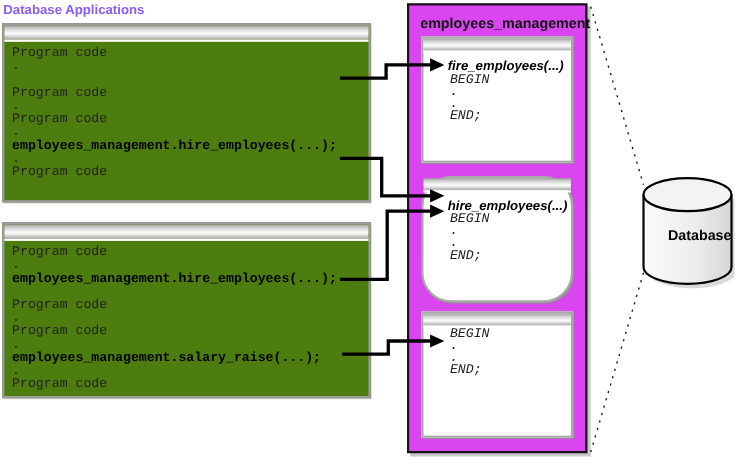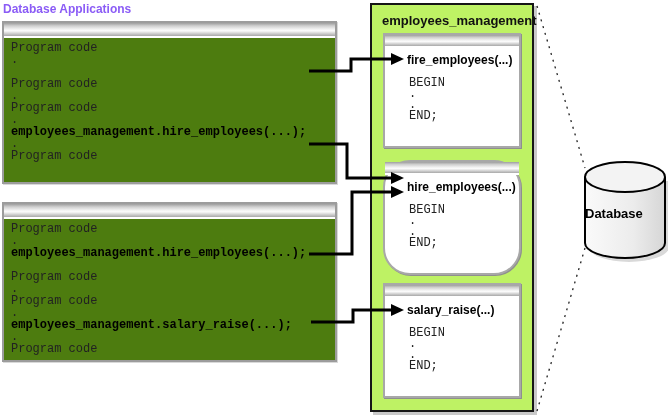--- a/index.html
+++ b/index.html
@@ -12,34 +12,34 @@
   .app-box{position:absolute;left:2px;width:331px;background:#4d7c0f;
            border:2px solid #9c9c9c;box-shadow:1px 1px 0 #d9d9d9;}
   .app-box .gbar{height:13px;border-bottom:2px solid #fff;
         background:linear-gradient(180deg,#9e9e9e 0%,#cfcfcf 22%,#f2f2f2 48%,#fbfbfb 60%,#a8a8a8 100%);}
   .code{padding:4px 0 0 7px;font-family:"Liberation Mono","DejaVu Sans Mono",monospace;
         font-size:12px;color:#222;}
   .ln{height:12px;line-height:12px;white-space:pre;}
   .ln.call{font-weight:bold;color:#000;}
 
   
-  .pkg-panel{position:absolute;left:370px;top:3px;width:160px;height:405px;background:#bef264;
+  .pkg-panel{position:absolute;left:370px;top:3px;width:160px;height:405px;background:#d946ef;
              border:2px solid #161616;box-shadow:3px 3px 0 #c9c9c9;}
   .pkg-title{padding:8px 0 0 10px;font-size:13px;font-weight:bold;color:#111;letter-spacing:0;}
 
   .sub-box{position:absolute;left:11px;width:134px;height:111px;background:#fff;
-           border:2px solid #a8a8a8;box-shadow:1px 1px 0 #8f8f8f;}
+           border:2px solid #a8a8a8;box-shadow:1px 1px 0 #8f8f8f;font-style:italic;}
   .sub-box .gbar{height:11px;border-bottom:2px solid #fff;
         background:linear-gradient(180deg,#9e9e9e 0%,#cfcfcf 22%,#f2f2f2 48%,#fbfbfb 60%,#a8a8a8 100%);}
   .sub-title{margin-top:5px;padding-left:22px;font-size:12px;font-weight:bold;color:#000;white-space:nowrap;}
-  .sub-body{margin-top:11px;padding-left:24px;font-family:"Liberation Mono","DejaVu Sans Mono",monospace;
+  .sub-body{padding-left:24px;font-family:"Liberation Mono","DejaVu Sans Mono",monospace;
             font-size:12px;color:#222;}
   .sub-body .ln{height:11px;line-height:11px;}
 
-  .db-label{position:absolute;left:585px;top:206px;width:80px;text-align:left;
+  .db-label{position:absolute;left:585px;top:206px;width:80px;text-align:right;
             font-size:13px;font-weight:bold;color:#000;}
 
   .overlay{position:absolute;left:0;top:0;width:668px;height:417px;pointer-events:none;}
 </style>
 </head>
 <body>
 
 <div id="stage">
 
   <div class="diagram-title">Database Applications</div>
@@ -97,21 +97,20 @@
       <div class="sub-body">
         <div class="ln">BEGIN</div>
         <div class="ln">.</div>
         <div class="ln">.</div>
         <div class="ln">END;</div>
       </div>
     </div>
 
     <div class="sub-box" style="top:278px;">
       <div class="gbar"></div>
-      <div class="sub-title">salary_raise(...)</div>
       <div class="sub-body">
         <div class="ln">BEGIN</div>
         <div class="ln">.</div>
         <div class="ln">.</div>
         <div class="ln">END;</div>
       </div>
     </div>
   </div>
 
   <svg class="overlay" viewBox="0 0 668 417">

